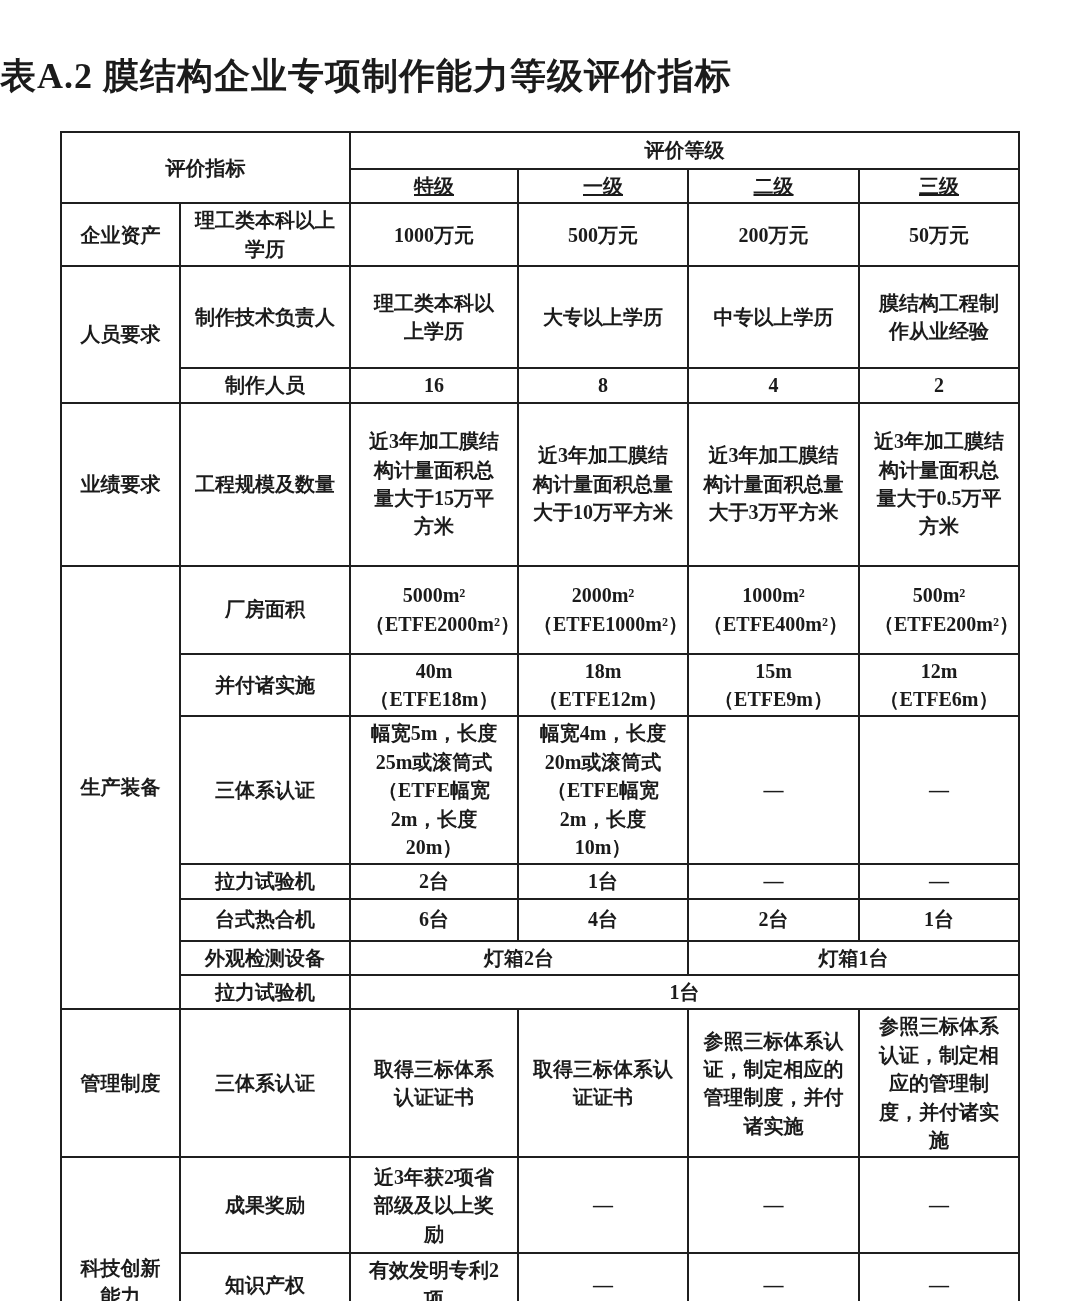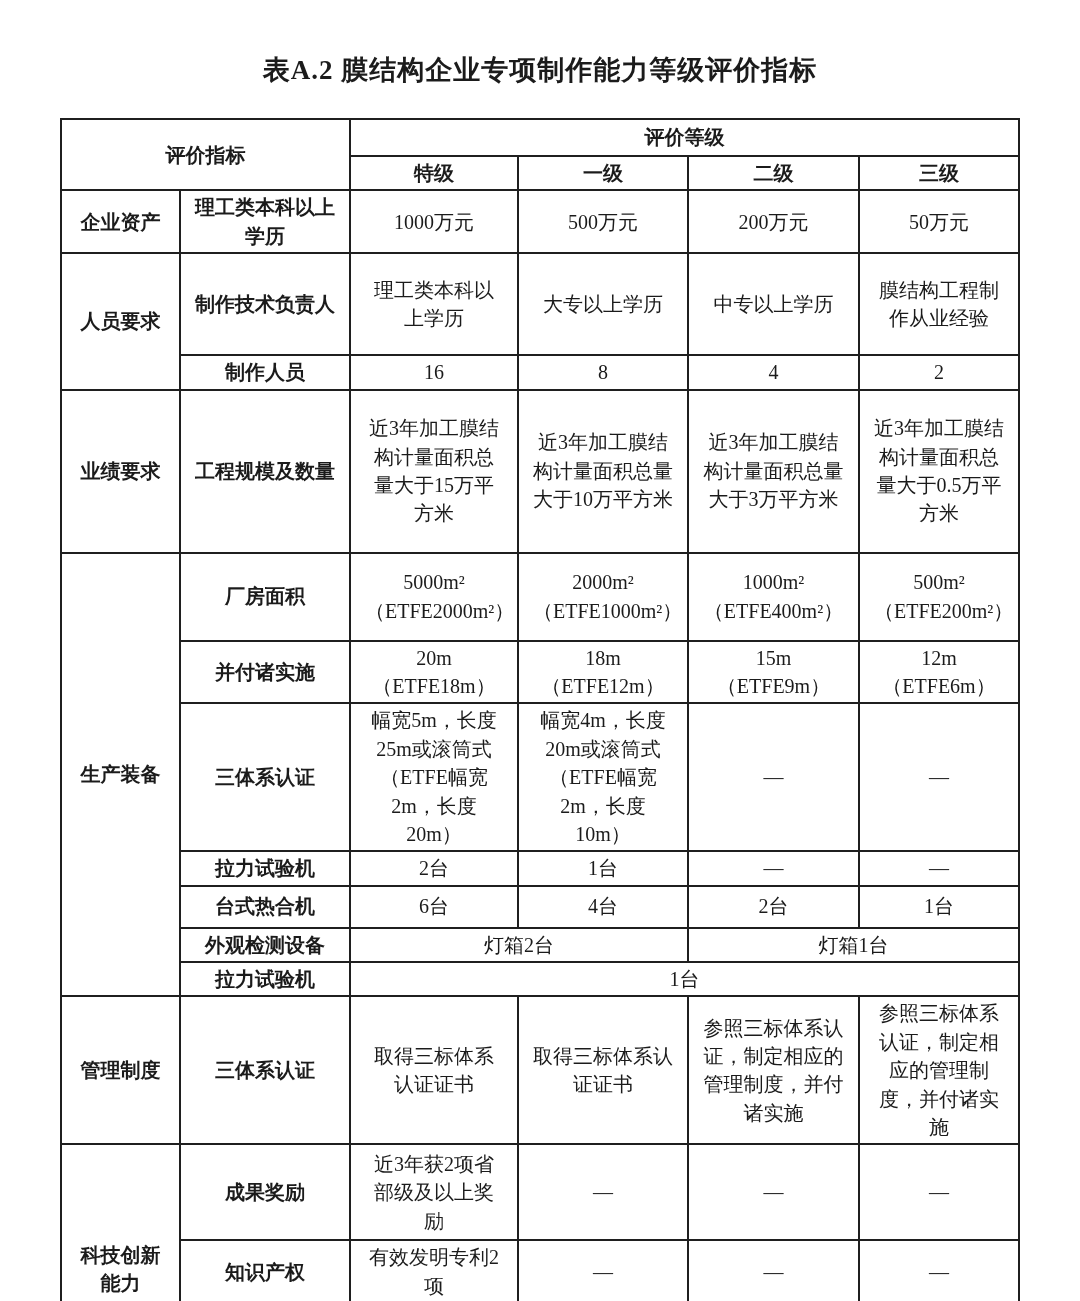--- a/index.html
+++ b/index.html
@@ -5,48 +5,47 @@
   html, body {
     margin: 0;
     padding: 0;
     background: #ffffff;
     width: 1080px;
     height: 1301px;
     font-family: "Liberation Serif", "DejaVu Serif", serif;
     color: #1b1b1b;
   }
   .page-title {
-    text-align: center;
-    font-size: 27px;
+    font-size: 36px;
     font-weight: bold;
     padding-top: 52px;
     letter-spacing: 1px;
   }
   table.eval-table {
     border-collapse: collapse;
     table-layout: fixed;
     width: 958px;
     margin: 30px auto 0 auto;
   }
   .eval-table th, .eval-table td {
     border: 2px solid #1f1f1f;
     text-align: center;
     vertical-align: middle;
     font-size: 20px;
     line-height: 1.42;
     padding: 2px 14px;
     overflow: hidden;
   }
   .eval-table th { font-weight: bold; }
-  .eval-table td { font-weight: normal; }
+  .eval-table td { font-weight: bold; }
   .eval-table th.group { padding: 0 10px; }
   .eval-table td.val { white-space: pre-line; }
   
   tr.h37  { height: 37px; }
-  tr.h29  { height: 29px; }
+  tr.h29  { height: 29px; text-decoration: underline; }
   tr.h59  { height: 59px; }
   tr.h102 { height: 102px; }
   tr.h31  { height: 31px; }
   tr.h163 { height: 163px; }
   tr.h88  { height: 88px; }
   tr.h50  { height: 50px; }
   tr.h112 { height: 112px; }
   tr.h27  { height: 27px; }
   tr.h35  { height: 42px; }
   tr.h33  { height: 33px; }
@@ -124,21 +123,21 @@
 （ETFE2000m²）</td>
     <td class="val">2000m²
 （ETFE1000m²）</td>
     <td class="val">1000m²
 （ETFE400m²）</td>
     <td class="val">500m²
 （ETFE200m²）</td>
   </tr>
   <tr class="h50">
     <th>并付诸实施</th>
-    <td class="val">20m
+    <td class="val">40m
 （ETFE18m）</td>
     <td class="val">18m
 （ETFE12m）</td>
     <td class="val">15m
 （ETFE9m）</td>
     <td class="val">12m
 （ETFE6m）</td>
   </tr>
   <tr class="h112">
     <th>三体系认证</th>

